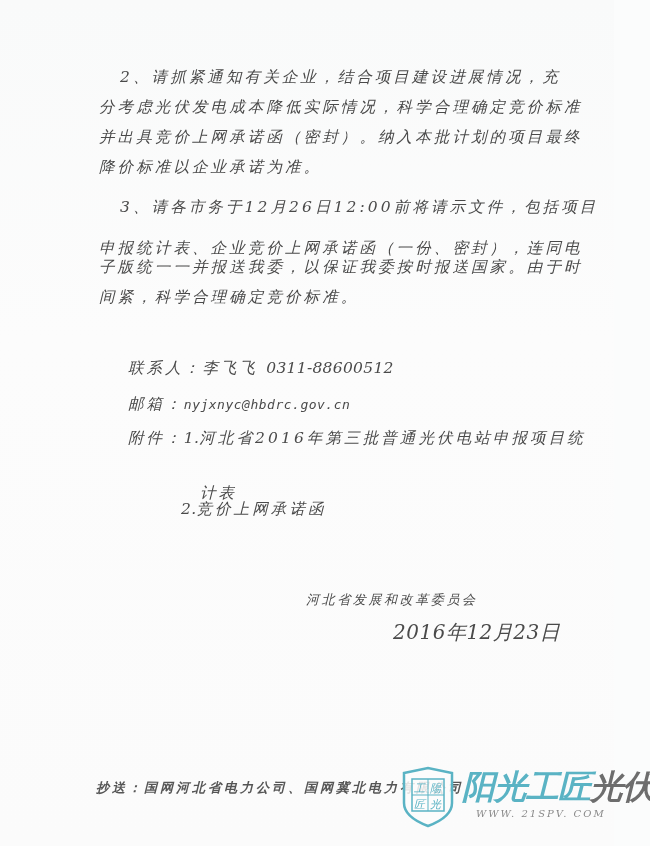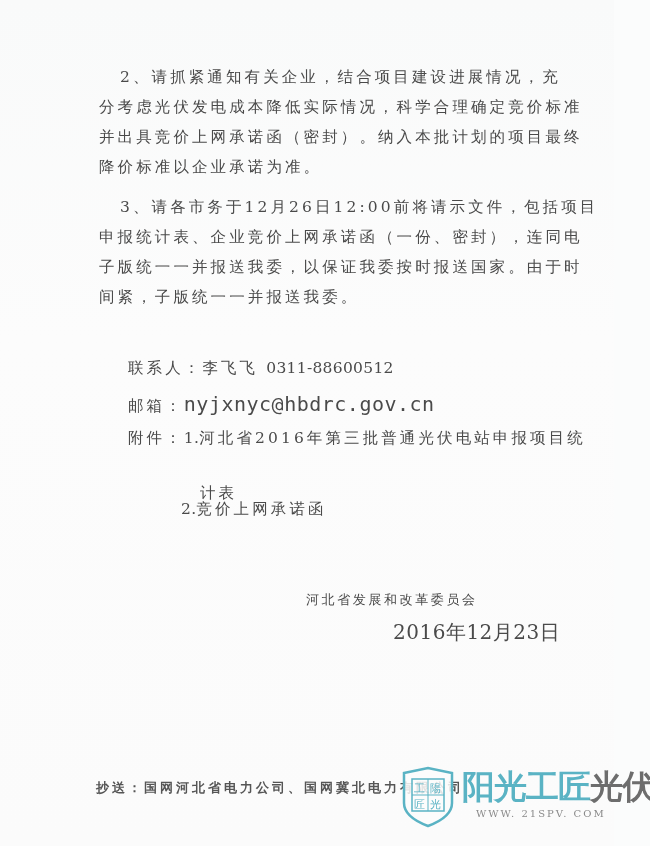--- a/index.html
+++ b/index.html
@@ -3,36 +3,36 @@
 <meta charset="utf-8">
 <style>
   html, body { margin: 0; padding: 0; }
   body {
     width: 650px; height: 846px; overflow: hidden;
     background: #fbfcfc;
     font-family: "DejaVu Serif", "Liberation Serif", serif;
     color: #4a4a4a;
     position: relative;
   }
-  .page { position: absolute; left: 0; top: 0; width: 614px; height: 846px; background: linear-gradient(180deg, #f9fafa 0%, #fcfcfc 40%, #fbfbfb 100%); }
+  .page { position: absolute; left: 0; top: 0; width: 614px; height: 846px; background: linear-gradient(180deg, #f9fafa 0%, #fcfcfc 40%, #fbfbfb 100%); font-style: italic; }
   .line { position: absolute; font-size: 15.5px; letter-spacing: 3.1px; white-space: nowrap; line-height: 20px; }
   .para2-l1 { left: 120px; top: 67px; }
   .para2-l2 { left: 99px; top: 97px; }
   .para2-l3 { left: 99px; top: 127px; }
   .para2-l4 { left: 99px; top: 157px; }
   .para3-l1 { left: 120px; top: 197px; }
-  .para3-l2 { left: 99px; top: 227px; }
+  .para3-l2 { left: 99px; top: 238px; }
   .para3-l3 { left: 99px; top: 257px; }
   .para3-l4 { left: 99px; top: 287px; }
   .contact { left: 128px; top: 358px; }
   .email { left: 128px; top: 394px; }
   .attach1 { left: 128px; top: 428px; }
   .attach1b { left: 200px; top: 483px; }
   .attach2 { left: 181px; top: 499px; }
-  .mono { font-family: "DejaVu Sans Mono", "Liberation Mono", monospace; letter-spacing: 0.5px; font-size: 20px; }
+  .mono { font-family: "DejaVu Sans Mono", "Liberation Mono", monospace; letter-spacing: 0.5px; font-size: 13px; }
   .num { letter-spacing: 0.3px; }
   .sig-org { left: 306px; top: 590px; letter-spacing: 2.6px; font-size: 13px; }
   .sig-date { left: 393px; top: 622px; letter-spacing: 0.5px; font-size: 20px; }
   .cc { left: 96px; top: 778px; font-size: 13px; letter-spacing: 3px; color: #555; font-weight: bold; }
   .watermark { position: absolute; left: 398px; top: 765px; width: 252px; height: 70px; }
   .wm-shield { position: absolute; left: 0; top: 0; width: 60px; height: 64px; }
   .wm-title { position: absolute; left: 64px; top: 2px; font-family: "DejaVu Sans", "Liberation Sans", sans-serif; font-weight: bold; font-size: 33px; letter-spacing: -1px; white-space: nowrap; line-height: 40px; }
   .wm-title .teal { color: #5ab3c4; margin-top: 21px; }
   .wm-title .gray { color: #6d6d6d; }
   .wm-url { position: absolute; left: 78px; top: 43px; font-family: "DejaVu Serif", "Liberation Serif", serif; font-size: 10px; letter-spacing: 2px; color: #8a8a8a; white-space: nowrap; }
@@ -44,21 +44,21 @@
 <div class="page">
 
   <div class="line para2-l1">2、请抓紧通知有关企业，结合项目建设进展情况，充</div>
   <div class="line para2-l3">并出具竞价上网承诺函（密封）。纳入本批计划的项目最终</div>
   <div class="line para2-l2">分考虑光伏发电成本降低实际情况，科学合理确定竞价标准</div>
   <div class="line para2-l4">降价标准以企业承诺为准。</div>
 
   <div class="line para3-l1">3、请各市务于12月26日12:00前将请示文件，包括项目</div>
   <div class="line para3-l2">申报统计表、企业竞价上网承诺函（一份、密封），连同电</div>
   <div class="line para3-l3">子版统一一并报送我委，以保证我委按时报送国家。由于时</div>
-  <div class="line para3-l4">间紧，子版统一一并报送我委。</div>
+  <div class="line para3-l4">间紧，科学合理确定竞价标准。</div>
 
   <div class="line contact">
     <span>联系人：</span><span>李飞飞</span>
     <span class="num">0311-88600512</span>
   </div>
 
   <div class="line email">
     <span>邮箱：</span><span class="mono">nyjxnyc@hbdrc.gov.cn</span>
   </div>
 

